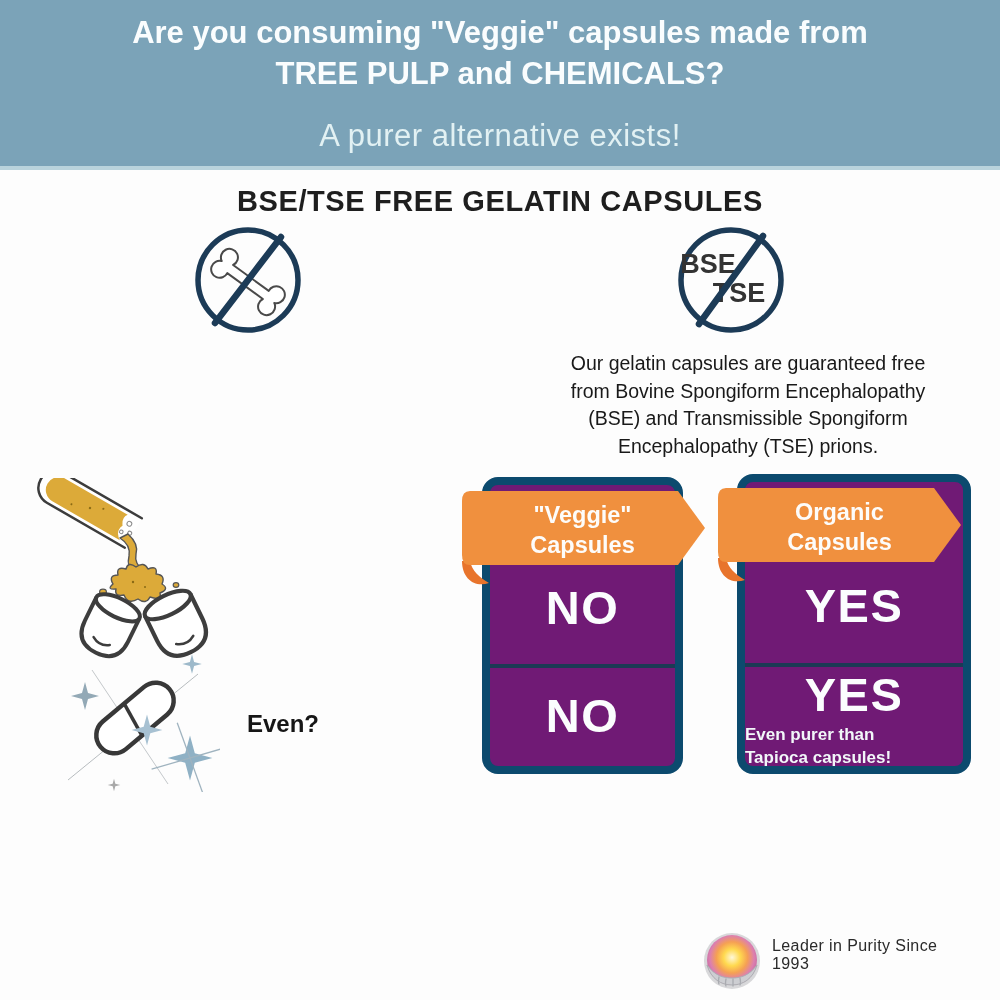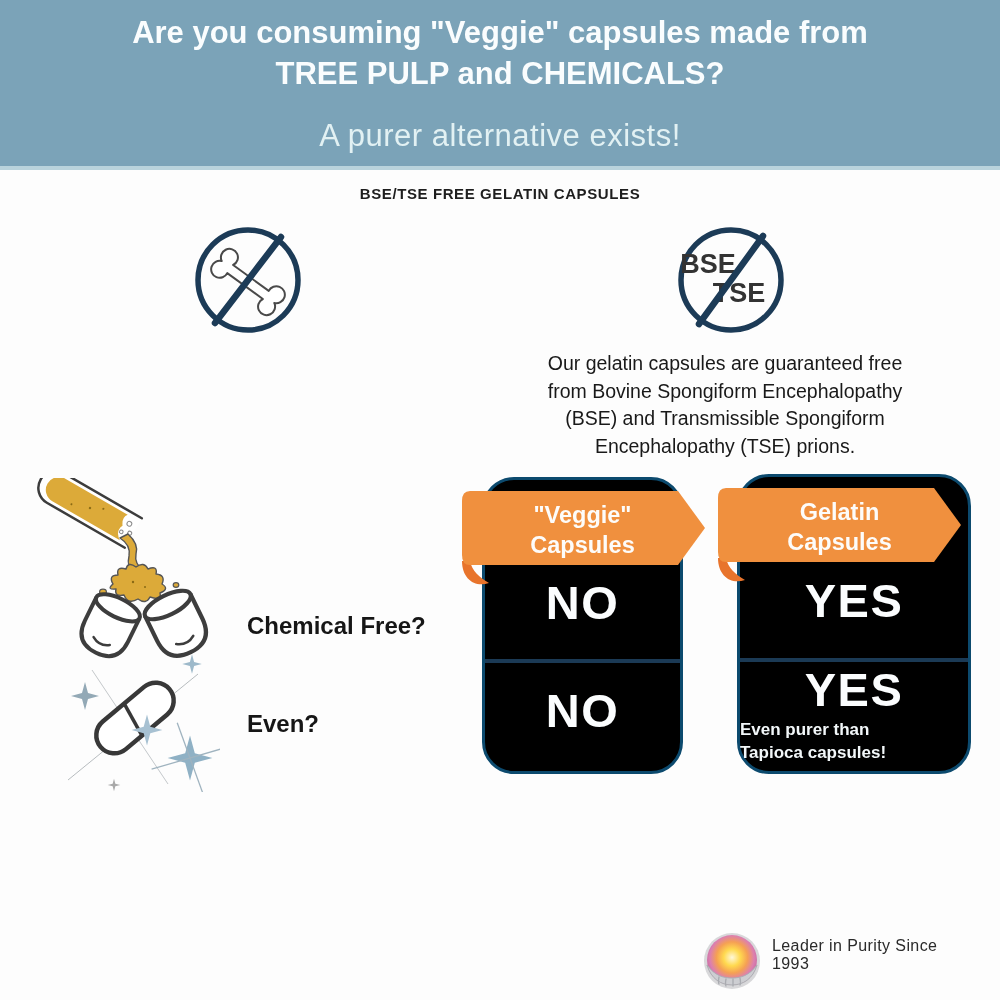--- a/index.html
+++ b/index.html
@@ -7,29 +7,29 @@
     position:relative;width:1000px;height:1000px;overflow:hidden;
     background:#fdfdfd;
     font-family:"Liberation Sans","DejaVu Sans",sans-serif;
   }
   .abs{position:absolute;}
   
   .header{left:0;top:0;width:1000px;height:166px;background:#7ba3b8;border-bottom:4px solid #b9d3dc;}
   .header-title{left:0;top:12px;width:1000px;text-align:center;color:#fafdfe;font-size:31px;font-weight:bold;line-height:41px;white-space:pre;}
   .header-sub{left:0;top:118px;width:1000px;text-align:center;color:#e2f1f3;font-size:31px;font-weight:400;letter-spacing:.5px;}
   
-  .sec-heading{left:0;top:185px;width:1000px;text-align:center;color:#1e1e1e;font-size:15px;font-weight:600;letter-spacing:.6px;}
+  .sec-heading{left:0;top:185px;width:1000px;text-align:center;color:#1e1e1e;font-size:29px;font-weight:600;letter-spacing:.6px;}
   
   .claim{white-space:pre;text-align:center;color:#191919;font-size:19.5px;line-height:27.5px;font-weight:500;}
   .claim-left{left:58px;top:350px;width:370px;}
-  .claim-right{left:499px;top:350px;width:452px;}
+  .claim-right{left:522px;top:350px;width:452px;}
   
   .row-label{color:#161616;font-size:24px;font-weight:600;}
   
-  .cap-col{box-sizing:border-box;background:#000000;border:3px solid #0c4a6e;border-radius:32px;z-index:1;}
+  .cap-col{box-sizing:border-box;background:#701a75;border:8px solid #0c4a6e;border-radius:16px;z-index:1;}
   .cap-divider{position:absolute;left:0;width:100%;height:4px;background:#1b3a55;}
   .cap-val{position:absolute;left:0;width:100%;text-align:center;color:#fbfdfe;font-size:47px;font-weight:800;letter-spacing:1.5px;line-height:50px;}
   .cap-note{position:absolute;left:0;width:100%;text-align:left;color:#f2f7f9;font-size:17px;font-weight:700;line-height:23px;white-space:pre;}
   .banner-svg{z-index:2;}
   .banner-text{z-index:3;text-align:center;color:#fdfcfa;font-size:23.5px;font-weight:700;line-height:29.5px;white-space:pre;}
   
   .footer-para{left:38px;top:791px;width:924px;text-align:center;color:#101010;font-size:25.5px;font-weight:500;line-height:36.5px;letter-spacing:-0.2px;white-space:pre;}
   
   .brand-line{color:#1c2d55;font-family:"Liberation Serif","DejaVu Serif",serif;font-size:27px;font-weight:bold;line-height:28px;}
   .brand-reg{font-size:14px;vertical-align:super;font-weight:bold;}
@@ -123,21 +123,20 @@
       </g>
       <g transform="translate(152,12) scale(0.7)" fill="#9db9ca">
         <path d="M0,-14 L3,-3 L14,0 L3,3 L0,14 L-3,3 L-14,0 L-3,-3 Z"></path>
       </g>
       <g transform="translate(74,133) scale(0.45)" fill="#a9a9a9">
         <path d="M0,-14 L3,-3 L14,0 L3,3 L0,14 L-3,3 L-14,0 L-3,-3 Z"></path>
       </g>
     </g>
   </svg>
 
-  <div class="abs row-label" style="left:247px;top:612px;">Chemical Free?</div>
   <div class="abs row-label" style="left:247px;top:710px;">Even?</div>
 
   <div class="abs cap-col" style="left:482px;top:477px;width:201px;height:297px;">
     <div class="cap-divider" style="top:179px;"></div>
     <div class="cap-val" style="top:98px;">NO</div>
     <div class="cap-val" style="top:206px;">NO</div>
   </div>
 
   <div class="abs cap-col" style="left:737px;top:474px;width:234px;height:300px;">
     <div class="cap-divider" style="top:181px;"></div>
@@ -151,21 +150,21 @@
     <path d="M 4 70 C 4 88 17 97 31 92 C 21 86 14 80 12 70 Z" fill="#e8742c"></path>
     <path d="M 12 0 H 220 L 247 37 L 220 74 H 12 Q 4 74 4 64 V 10 Q 4 0 12 0 Z" fill="#f0903e"></path>
   </svg>
   <div class="abs banner-text" style="left:482px;top:501px;width:201px;">"Veggie"
 Capsules</div>
 
   <svg class="abs banner-svg" style="left:714px;top:488px;" width="252" height="102" viewBox="0 0 252 102">
     <path d="M 4 70 C 4 88 17 97 31 92 C 21 86 14 80 12 70 Z" fill="#e8742c"></path>
     <path d="M 12 0 H 220 L 247 37 L 220 74 H 12 Q 4 74 4 64 V 10 Q 4 0 12 0 Z" fill="#f0903e"></path>
   </svg>
-  <div class="abs banner-text" style="left:738px;top:498px;width:203px;">Gelatin
+  <div class="abs banner-text" style="left:738px;top:498px;width:203px;">Organic
 Capsules</div>
 
 
   <div class="abs" style="left:702px;top:929px;width:270px;height:64px;">
     <svg class="abs" style="left:0;top:2px;" width="60" height="60" viewBox="0 0 60 60">
       <defs>
         <radialGradient id="glow" cx="50%" cy="45%" r="60%">
           <stop offset="0%" stop-color="#fff8d9"></stop>
           <stop offset="28%" stop-color="#ffd94f"></stop>
           <stop offset="52%" stop-color="#f5a054"></stop>

